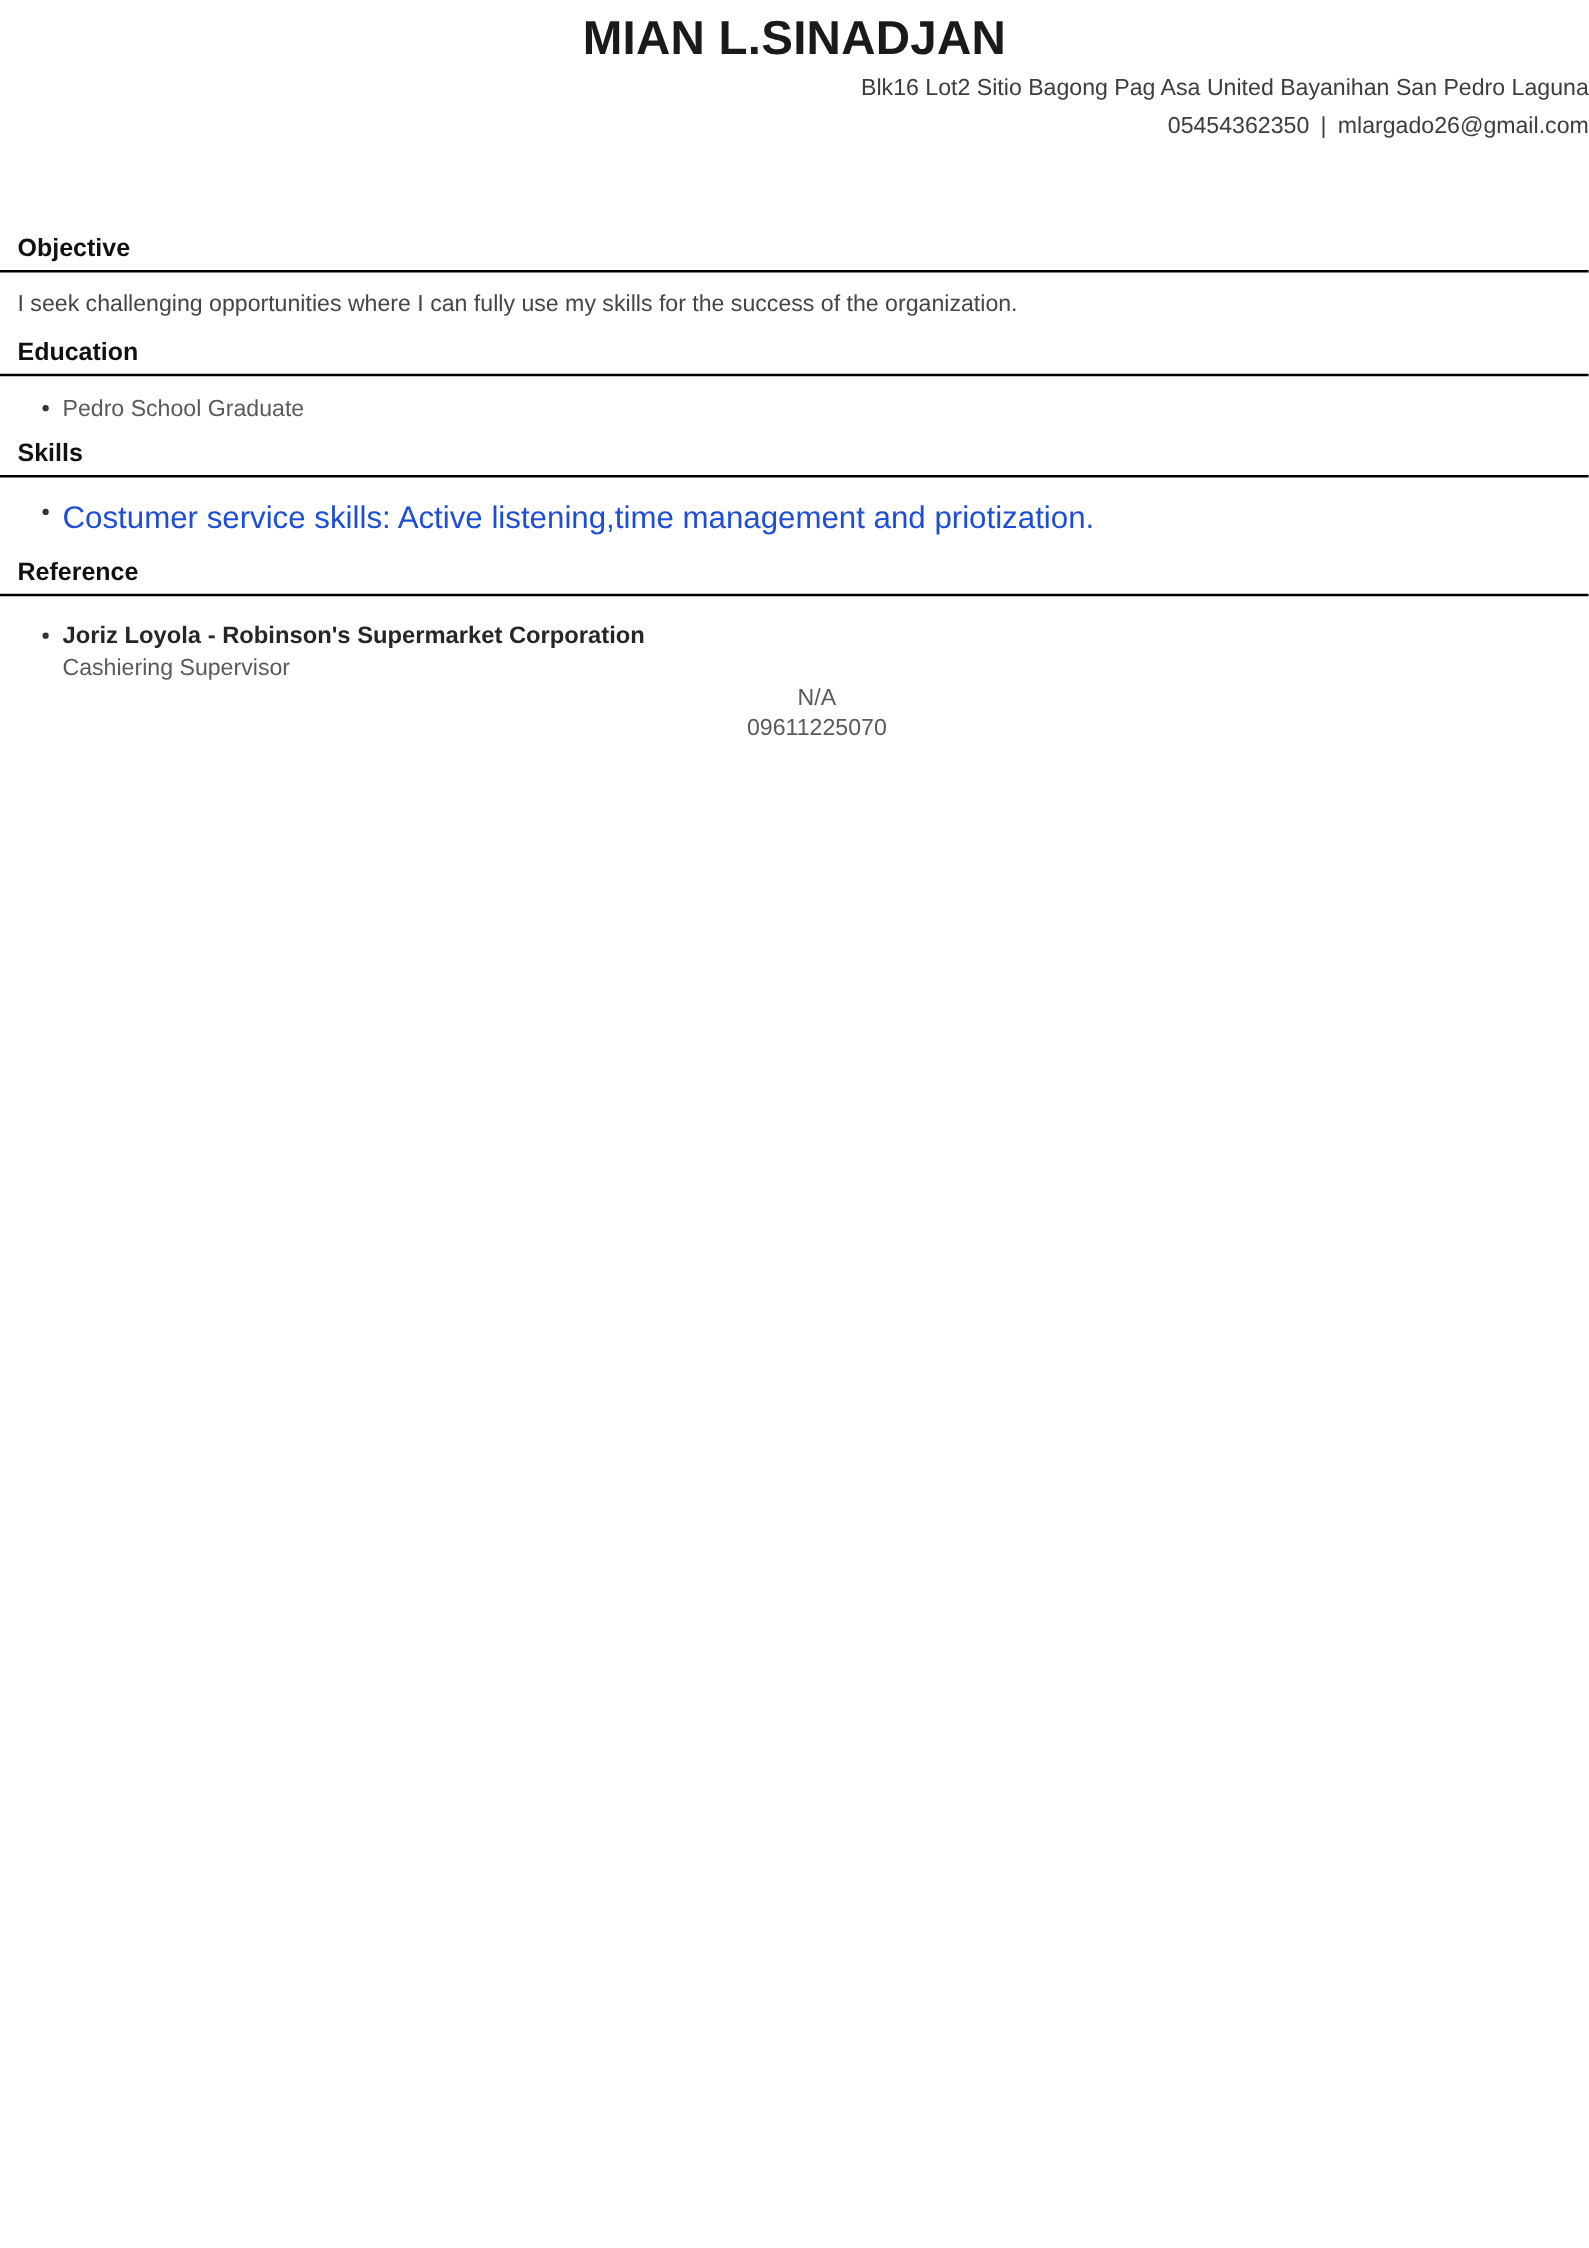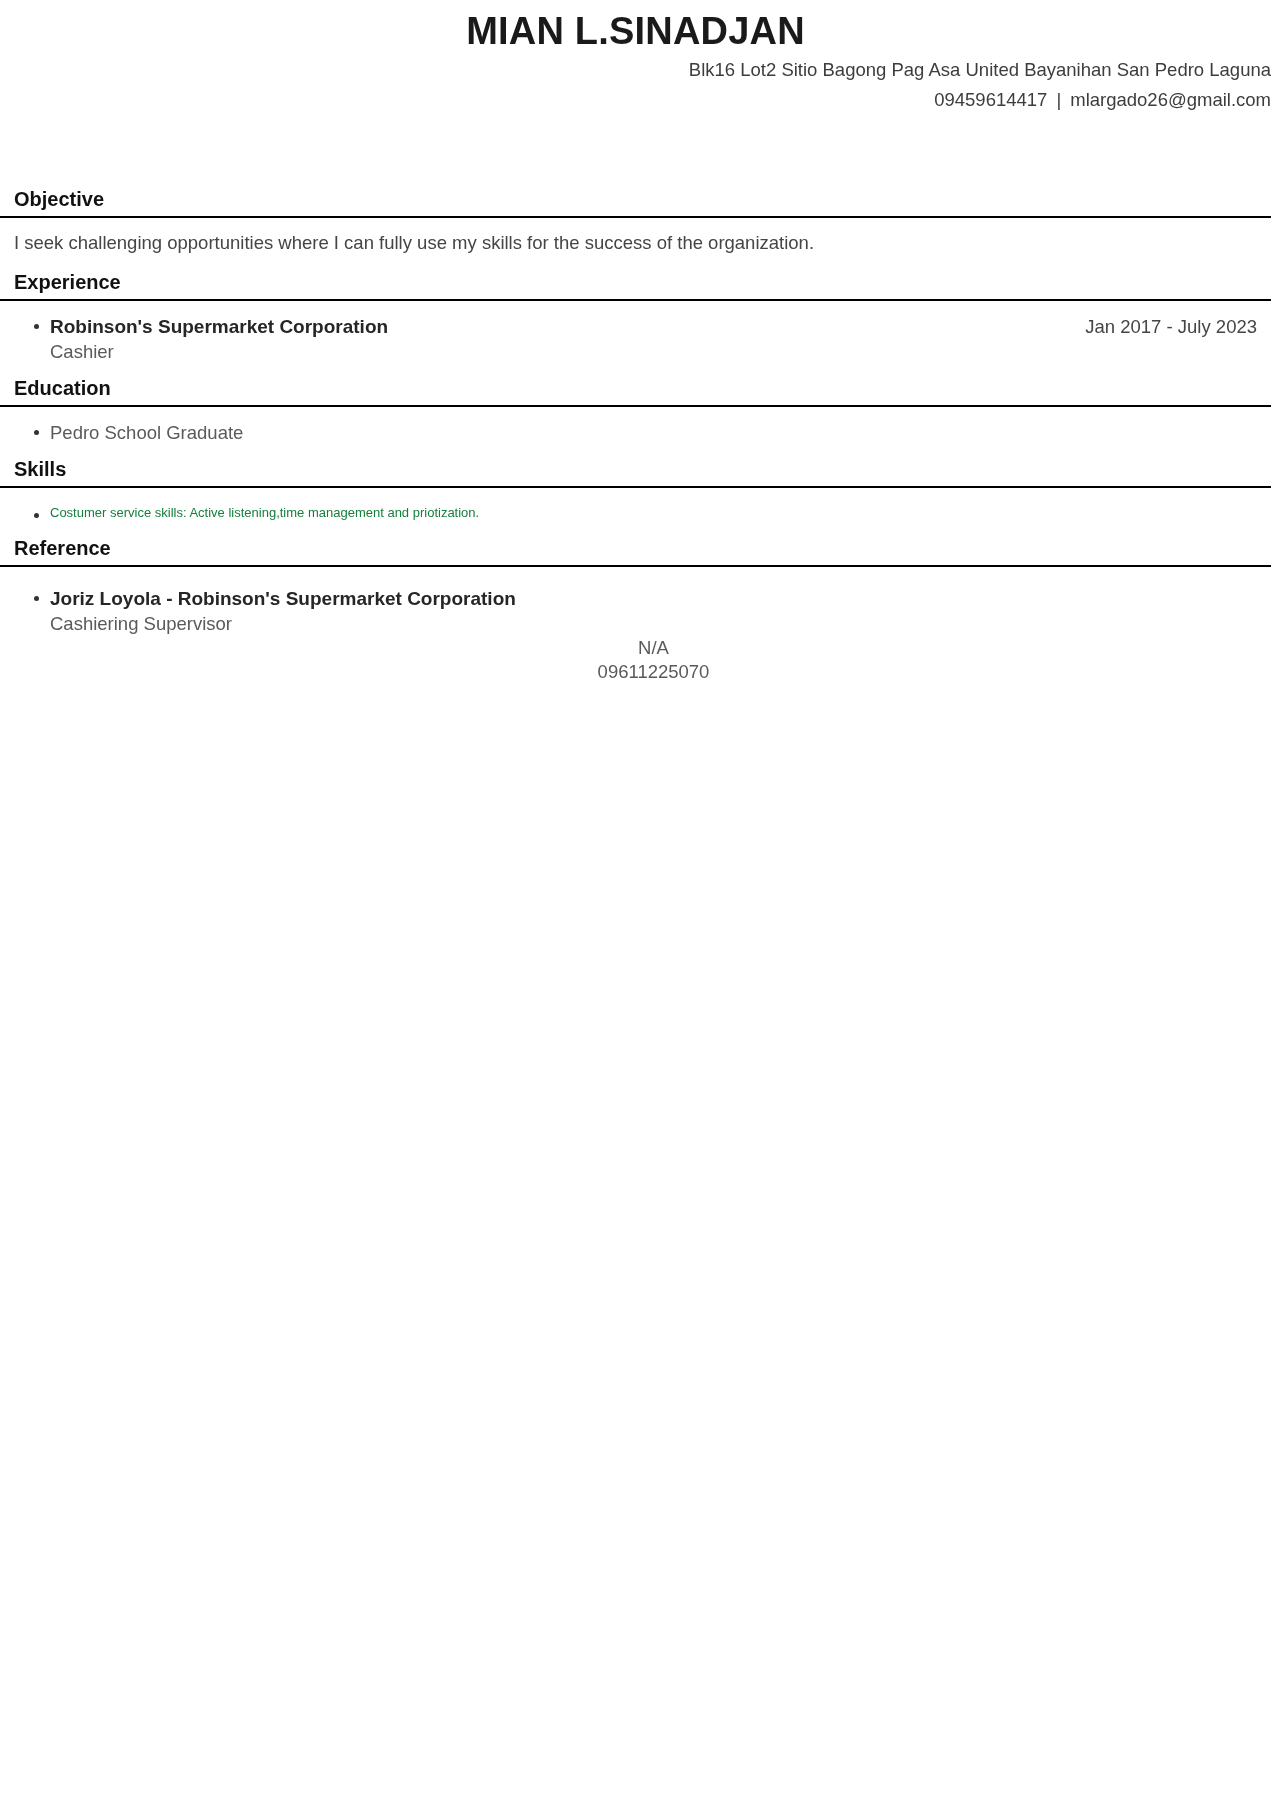--- a/index.html
+++ b/index.html
@@ -124,70 +124,54 @@
     text-align: right;
   }
   .entry-sub {
     font-size: 18.5px;
     color: #5a5a5a;
     line-height: 1.32;
   }
   .entry-sub + .entry-sub { margin-top: 0; text-align: center; }
 
   .skill-text {
-    font-size: 13px;
-    color: #15803d;
+    font-size: 25px;
+    color: #1d4ed8;
     line-height: 1.35;
   }
 
   
   .section-body.experience { padding-top: 14px; padding-bottom: 12px; }
   .section-body.education  { padding-top: 14px; padding-bottom: 12px; }
   .section-body.skills     { padding-top: 16px; padding-bottom: 14px; }
   .section-body.reference  { padding-top: 20px; padding-bottom: 14px; }
 </style>
 </head>
 <body>
 
 <div class="page">
 
   <div class="header">
     <h1 class="full-name">MIAN L.SINADJAN</h1>
     <p class="contact-line">Blk16 Lot2 Sitio Bagong Pag Asa United Bayanihan San Pedro Laguna</p>
     <p class="contact-line second">
-      <span>09459614417</span><span class="sep">|</span><span>mlargado26@gmail.com</span>
+      <span>05454362350</span><span class="sep">|</span><span>mlargado26@gmail.com</span>
     </p>
   </div>
 
   <div class="content">
 
     <section class="section">
       <h2 class="section-title">Objective</h2>
       <hr class="rule">
       <div class="section-body objective">
         <p class="objective-text">I seek challenging opportunities where I can fully use my skills for the success of the organization.</p>
       </div>
     </section>
 
-    <section class="section">
-      <h2 class="section-title">Experience</h2>
-      <hr class="rule">
-      <div class="section-body experience">
-        <ul class="entry-list">
-          <li>
-            <span class="bullet"></span>
-            <div class="entry-head">
-              <span class="entry-title">Robinson's Supermarket Corporation</span>
-              <span class="entry-date">Jan 2017 - July 2023</span>
-            </div>
-            <div class="entry-sub">Cashier</div>
-          </li>
-        </ul>
-      </div>
-    </section>
 
     <section class="section">
       <h2 class="section-title">Education</h2>
       <hr class="rule">
       <div class="section-body education">
         <ul class="entry-list">
           <li>
             <span class="bullet"></span>
             <div class="entry-sub">Pedro School Graduate</div>
           </li>

